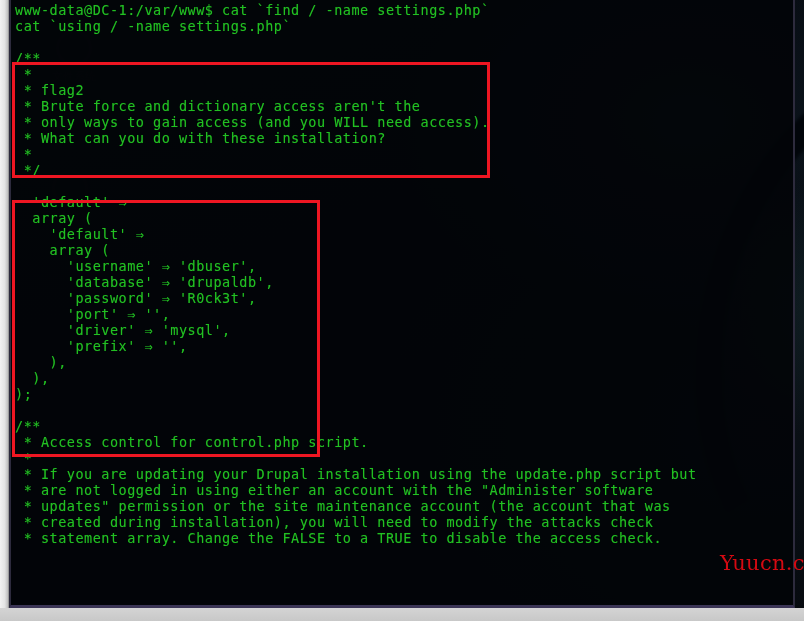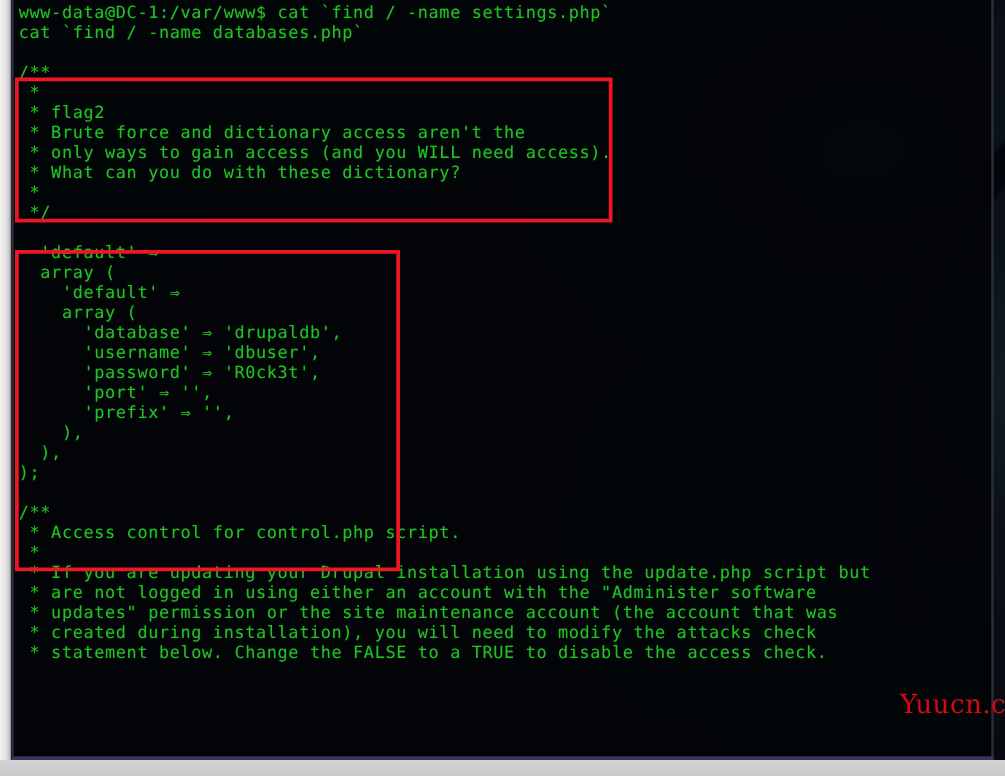--- a/index.html
+++ b/index.html
@@ -180,52 +180,53 @@
   <div class="desk-icon" id="icon-home">
     <span class="glyph"></span>
     <span class="caption">主文件夹</span>
   </div>
 
   <div class="left-rail"></div>
 
   <div class="terminal">
     <div class="term-body">
       <span class="line">www-data@DC-1:/var/www$ cat `find / -name settings.php`</span>
-      <span class="line">cat `find / -name databases.php`</span>
+      <span class="line">cat `using / -name settings.php`</span>
       <span class="line blank"></span>
       <span class="line">/**</span>
       <span class="line"> *</span>
       <span class="line"> * flag2</span>
       <span class="line"> * Brute force and dictionary access aren't the</span>
       <span class="line"> * only ways to gain access (and you WILL need access).</span>
-      <span class="line"> * What can you do with these dictionary?</span>
+      <span class="line"> * What can you do with these installation?</span>
       <span class="line"> *</span>
       <span class="line"> */</span>
       <span class="line blank"></span>
       <span class="line">  'default' ⇒</span>
       <span class="line">  array (</span>
       <span class="line">    'default' ⇒</span>
       <span class="line">    array (</span>
+      <span class="line">      'username' ⇒ 'dbuser',</span>
       <span class="line">      'database' ⇒ 'drupaldb',</span>
-      <span class="line">      'username' ⇒ 'dbuser',</span>
       <span class="line">      'password' ⇒ 'R0ck3t',</span>
       <span class="line">      'port' ⇒ '',</span>
+      <span class="line">      'driver' ⇒ 'mysql',</span>
       <span class="line">      'prefix' ⇒ '',</span>
       <span class="line">    ),</span>
       <span class="line">  ),</span>
       <span class="line">);</span>
       <span class="line blank"></span>
       <span class="line">/**</span>
       <span class="line"> * Access control for control.php script.</span>
       <span class="line"> *</span>
       <span class="line"> * If you are updating your Drupal installation using the update.php script but</span>
       <span class="line"> * are not logged in using either an account with the "Administer software</span>
       <span class="line"> * updates" permission or the site maintenance account (the account that was</span>
       <span class="line"> * created during installation), you will need to modify the attacks check</span>
-      <span class="line"> * statement below. Change the FALSE to a TRUE to disable the access check.</span>
+      <span class="line"> * statement array. Change the FALSE to a TRUE to disable the access check.</span>
     </div>
   </div>
 
   <div class="redbox" id="redbox-flag2"></div>
   <div class="redbox" id="redbox-db"></div>
 
   <div class="watermark">Yuucn.com</div>
 
   <div class="bottom-rail"></div>
 </div>

